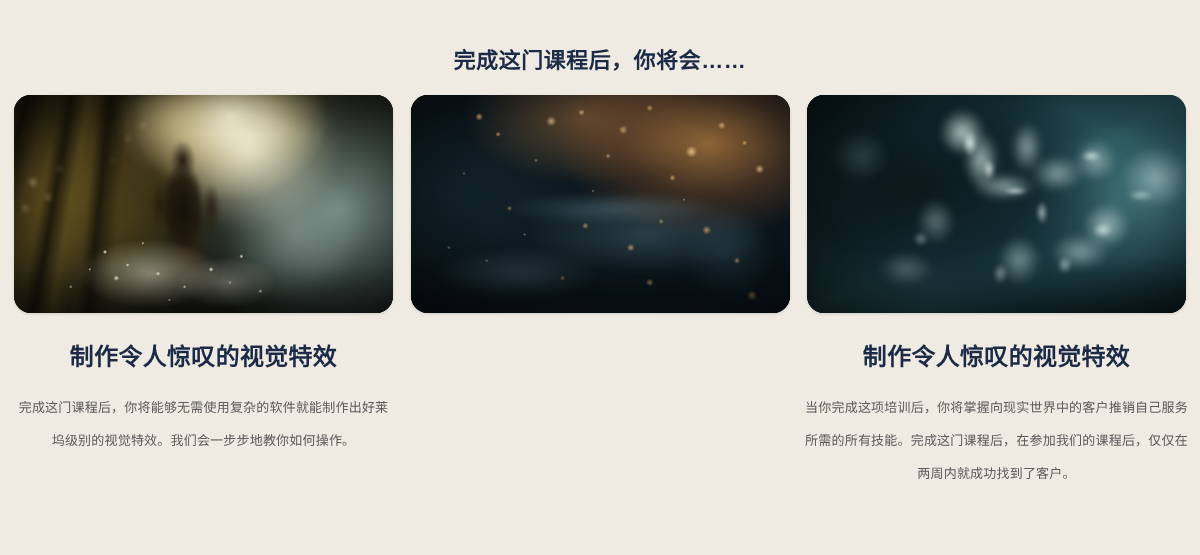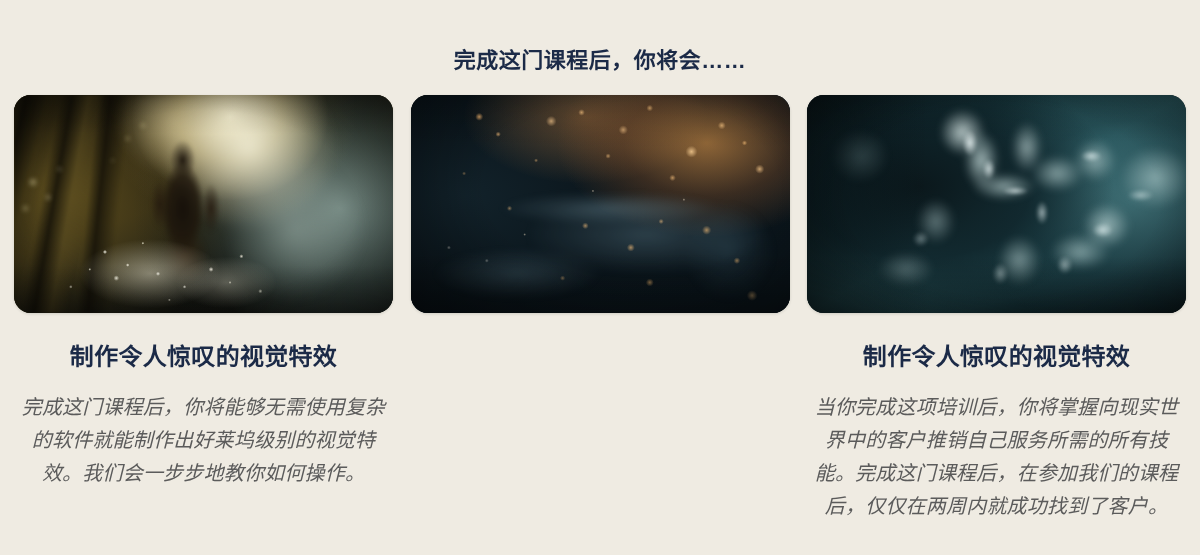--- a/index.html
+++ b/index.html
@@ -245,26 +245,25 @@
     font-weight: bold;
     color: #1B2A47;
     text-align: center;
     line-height: 32px;
     letter-spacing: 0.3px;
     white-space: nowrap;
   }
   .card-body {
     margin-top: 18px;
     width: 379px;
-    font-size: 20px;
+    font-size: 13px;
     line-height: 33px;
     color: #5B5B5B;
     text-align: center;
     letter-spacing: 0.2px;
-    font-style: italic;
   }
   .card:nth-child(2) .card-body,
   .card:nth-child(3) .card-body {
     width: 383px;
   }
 </style>
 </head>
 <body>
 
 <div class="page">

